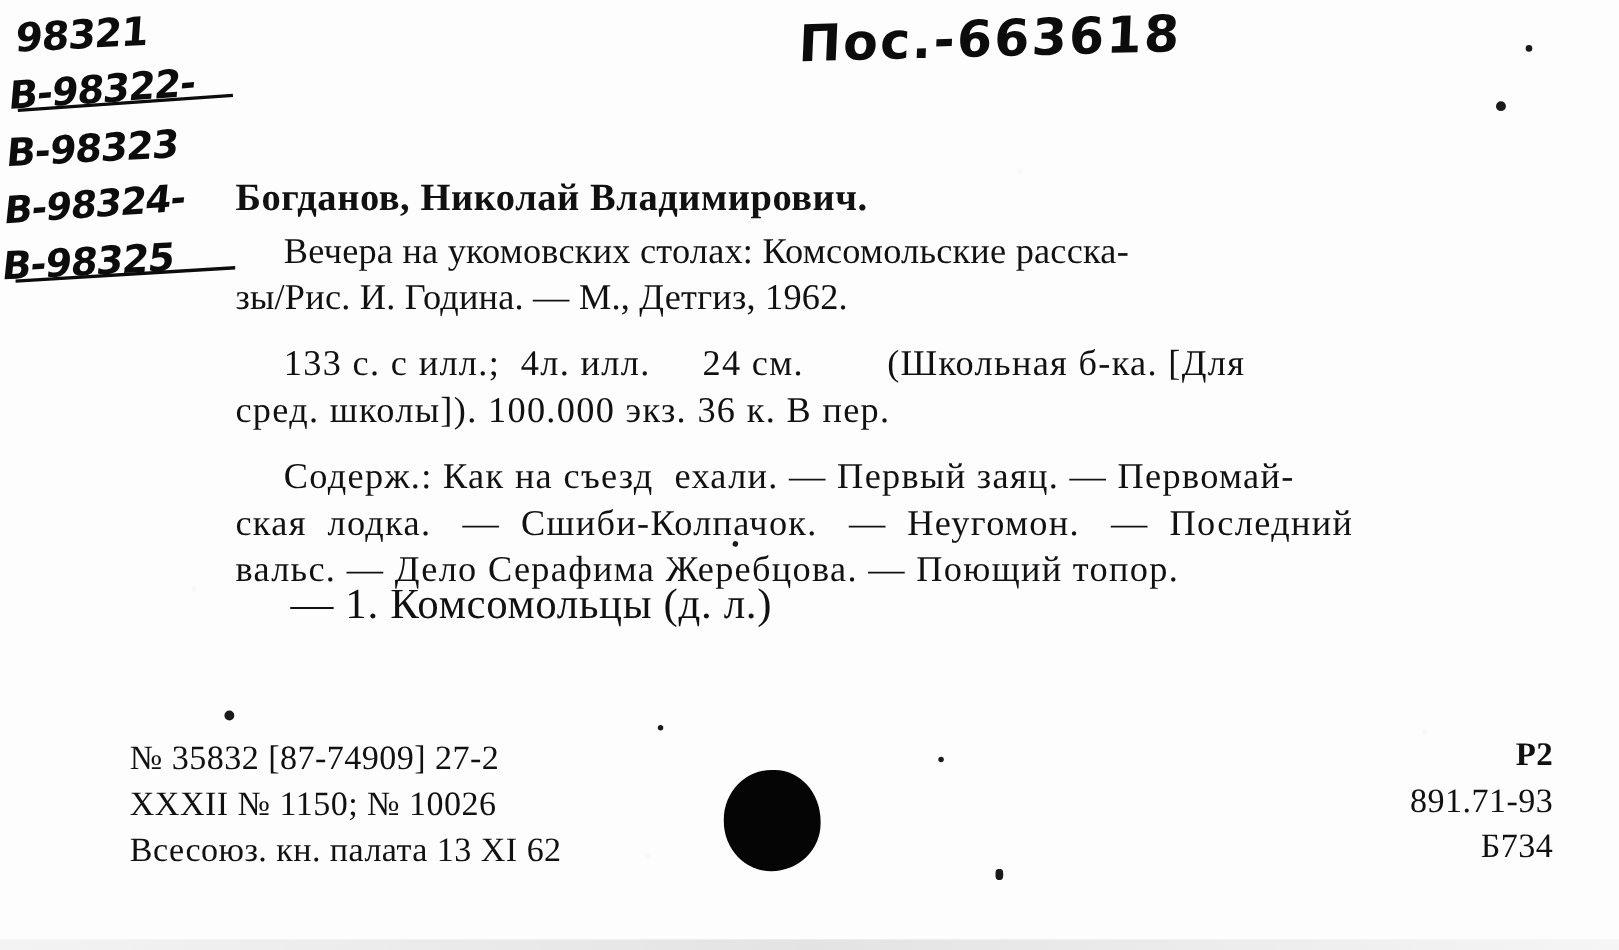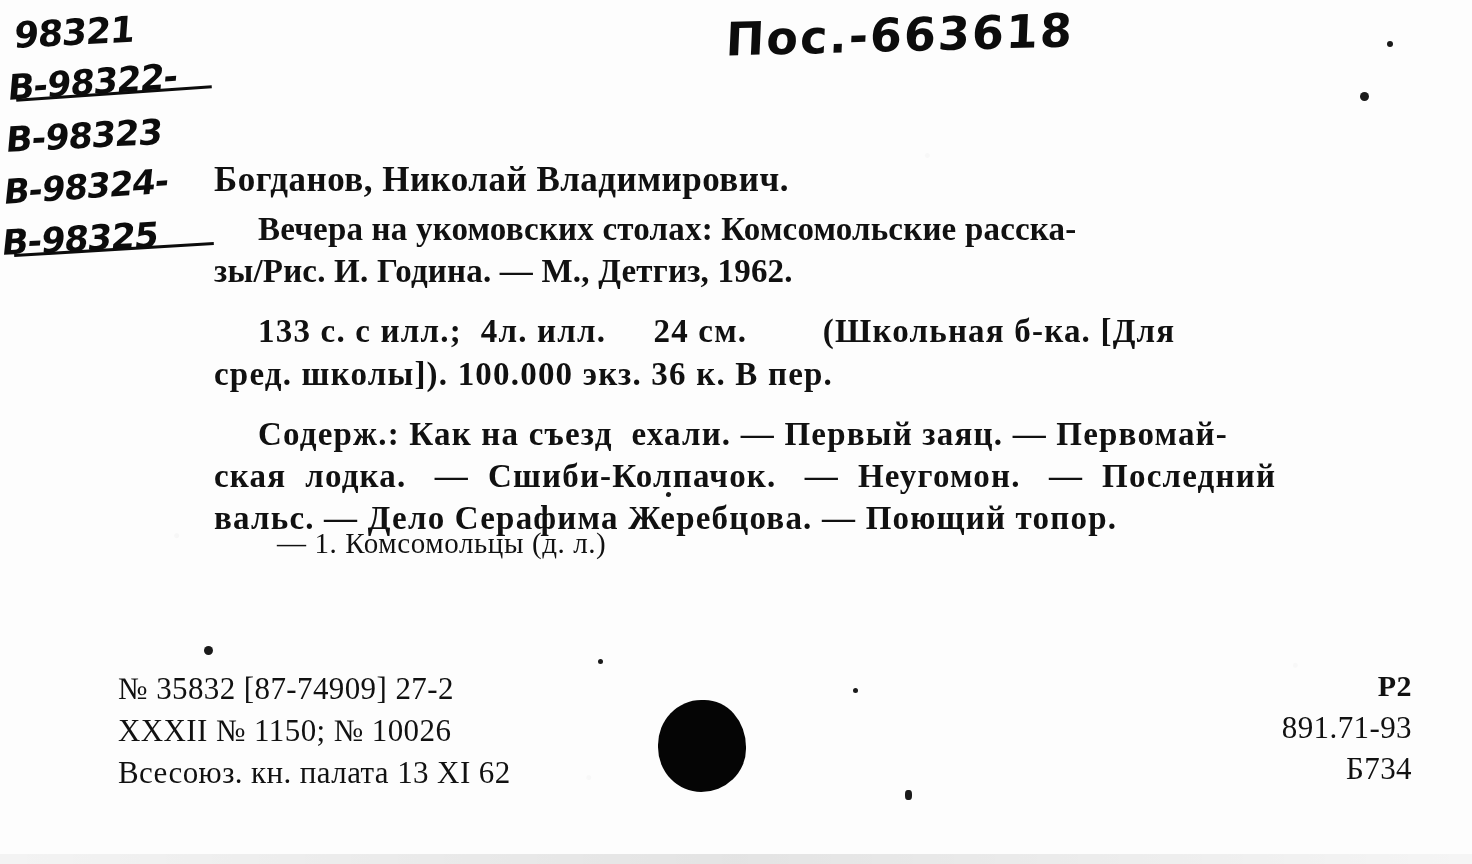--- a/index.html
+++ b/index.html
@@ -85,31 +85,30 @@
     font-weight: 700;
     font-size: 35px;
     letter-spacing: 0.5px;
     margin-bottom: 8px;
   }
   .body-line {
     font-size: 33px;
     line-height: 1.28;
     letter-spacing: 0.2px;
     white-space: pre-wrap;
-    font-weight: bold;
   }
   .indent { padding-left: 44px; }
   .block { margin-top: 18px; }
   .spaced { letter-spacing: 1.2px; }
 
   #tracing {
     position: absolute;
-    left: 277px;
+    left: 264px;
     top: 527px;
-    font-size: 29px;
+    font-size: 39px;
     letter-spacing: 0.6px;
     white-space: nowrap;
   }
 
   
   #footer-left {
     position: absolute;
     left: 118px;
     top: 668px;
     font-size: 31px;

